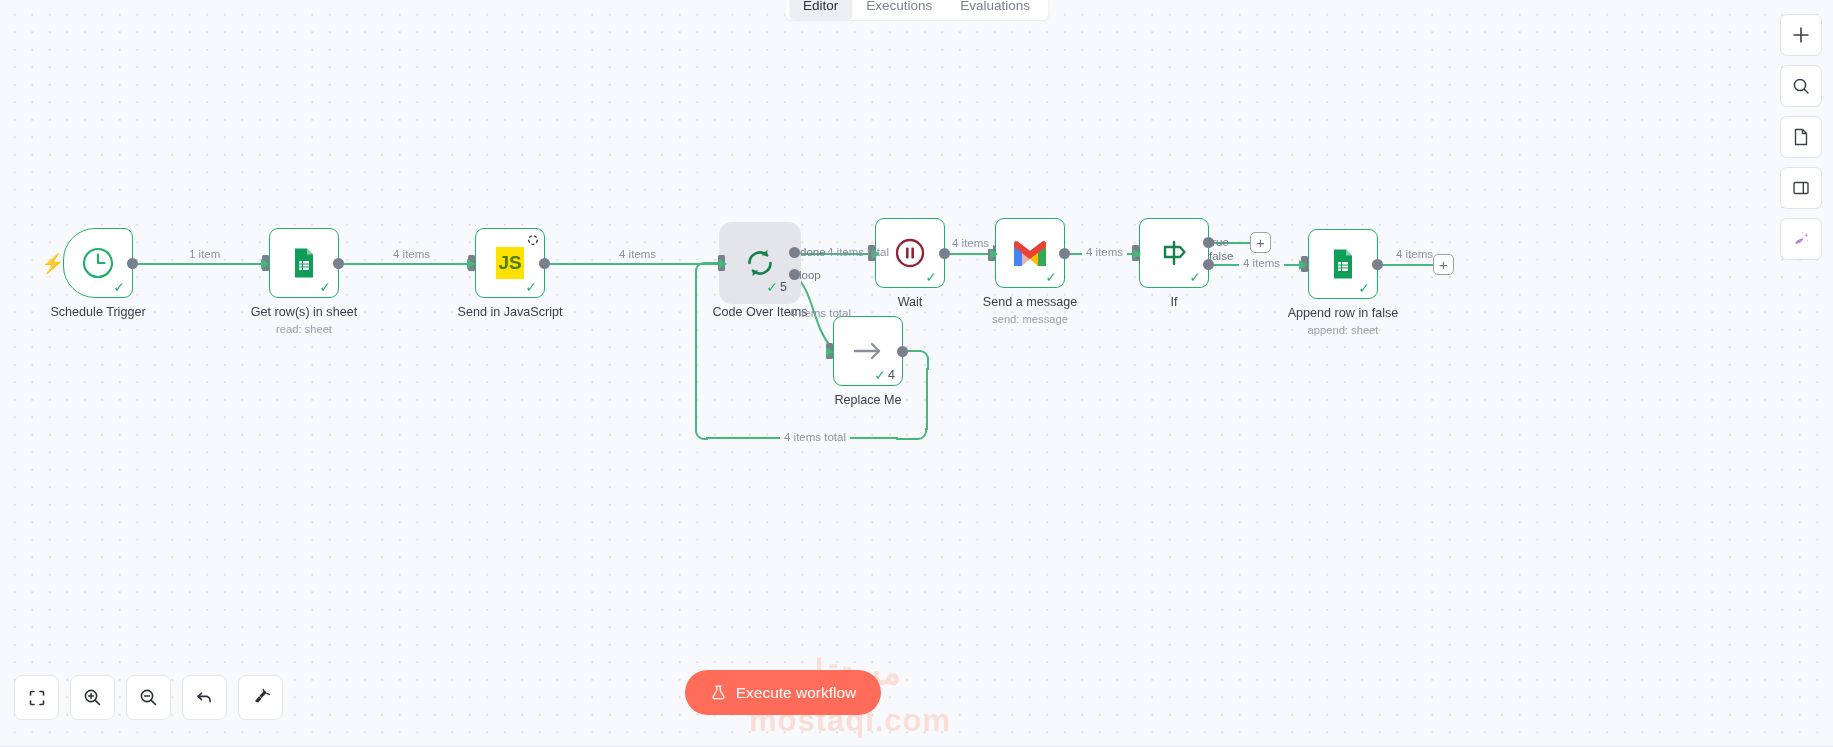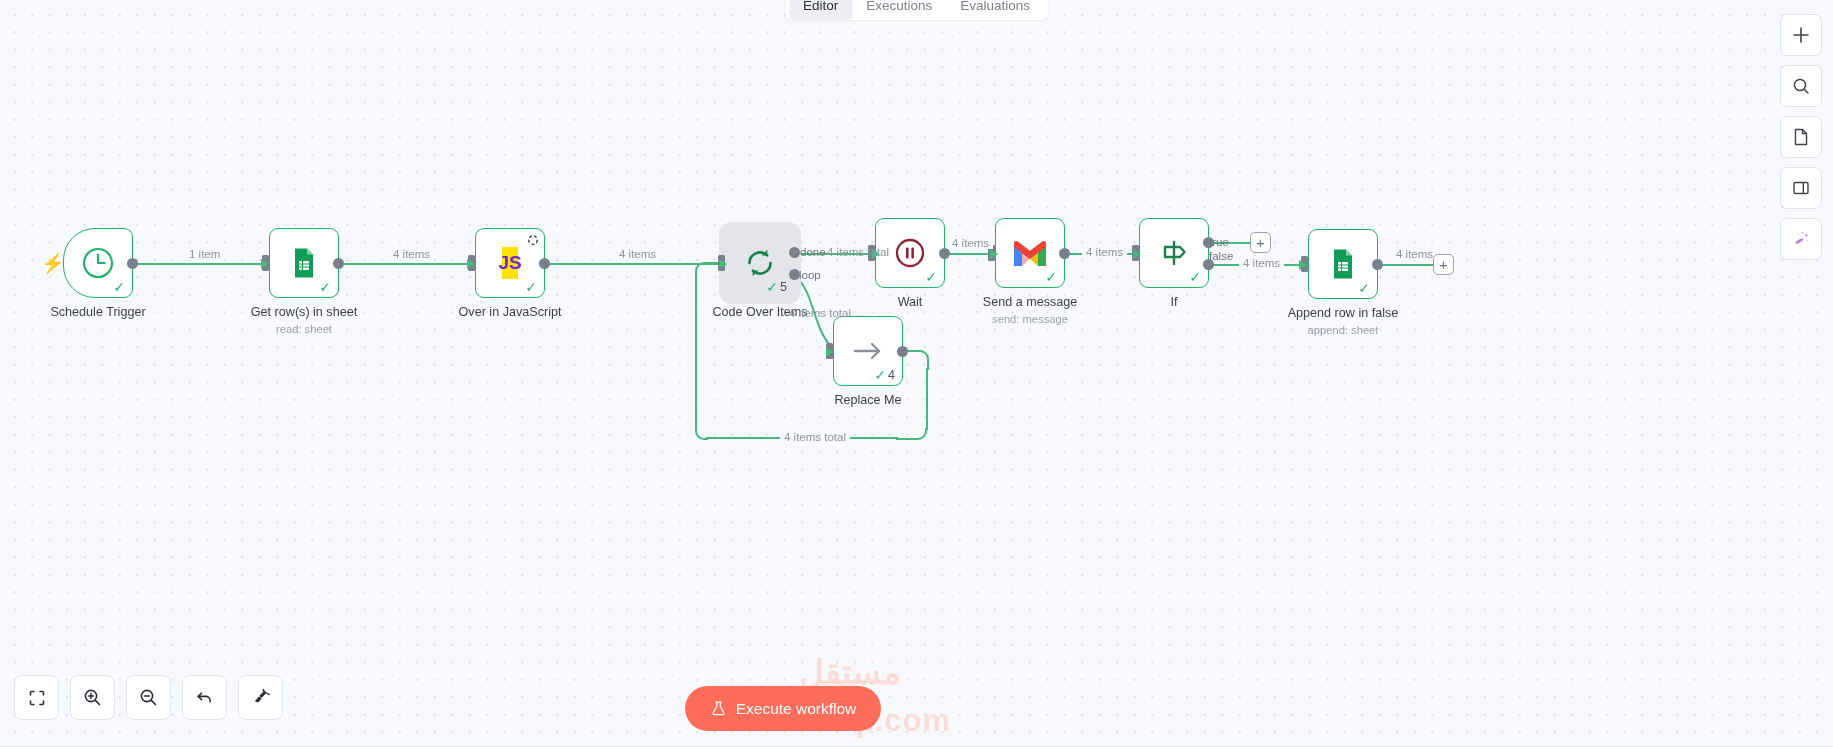--- a/index.html
+++ b/index.html
@@ -57,21 +57,21 @@
     display: flex; gap: 11px; z-index: 30;
   }
   .bl-btn {
     width: 45px; height: 45px; background: #fff;
     border: 1px solid #e2e5eb; border-radius: 8px;
     display: flex; align-items: center; justify-content: center; cursor: pointer;
   }
 
   
   .execute-btn {
-    position: absolute; left: 685px; bottom: 16px;
+    position: absolute; left: 685px; bottom: 32px;
     width: 196px; height: 45px;
     background: #ff6d5a; border: none; border-radius: 24px;
     color: #fff; font-size: 15.5px; font-family: "Liberation Sans", sans-serif;
     display: flex; align-items: center; justify-content: center; gap: 9px;
     cursor: pointer; z-index: 30;
   }
 
   
   .watermark {
     position: absolute; left: 700px; bottom: 12px; width: 300px; height: 80px;
@@ -343,25 +343,25 @@
     <div class="node-label">Get row(s) in sheet</div>
     <div class="node-sub">read: sheet</div>
   </div>
 
   <div class="node" style="left:475px; top:228px;">
     <div class="in-port"></div>
     <svg style="position:absolute; right:5px; top:5px;" width="12" height="12" viewBox="0 0 12 12">
       <circle cx="6" cy="6" r="4.3" fill="none" stroke="#2c2f38" stroke-width="1.3" stroke-dasharray="3 2.2"></circle>
     </svg>
     <div class="icon">
-      <div style="width:16px;height:32px;background:#ffe100;display:flex;align-items:center;justify-content:center;font-weight:bold;font-size:19px;color:#6d28d9;font-family:'Liberation Sans',sans-serif;">JS</div>
-    </div>
-    <div class="tick">✓</div>
-    <div class="port out"></div>
-    <div class="node-label">Over in JavaScript</div>
+      <div style="width:28px;height:32px;background:#ffe100;display:flex;align-items:center;justify-content:center;font-weight:bold;font-size:19px;color:#4d7c0f;font-family:'Liberation Sans',sans-serif;">JS</div>
+    </div>
+    <div class="tick">✓</div>
+    <div class="port out"></div>
+    <div class="node-label">Send in JavaScript</div>
   </div>
 
   <div class="node selected" style="left:725px; top:228px;">
     <div class="in-port"></div>
     <div class="icon">
       <svg width="34" height="34" viewBox="0 0 34 34">
         <path d="M6.5 17a10.5 10.5 0 0117.6-7.7" fill="none" stroke="#1a7f4b" stroke-width="2.6" stroke-linecap="round"></path>
         <path d="M27.5 17a10.5 10.5 0 01-17.6 7.7" fill="none" stroke="#1a7f4b" stroke-width="2.6" stroke-linecap="round"></path>
         <path d="M24.3 3.8v5.8h-5.8z" fill="#1a7f4b"></path>
         <path d="M9.7 30.2v-5.8h5.8z" fill="#1a7f4b"></path>

